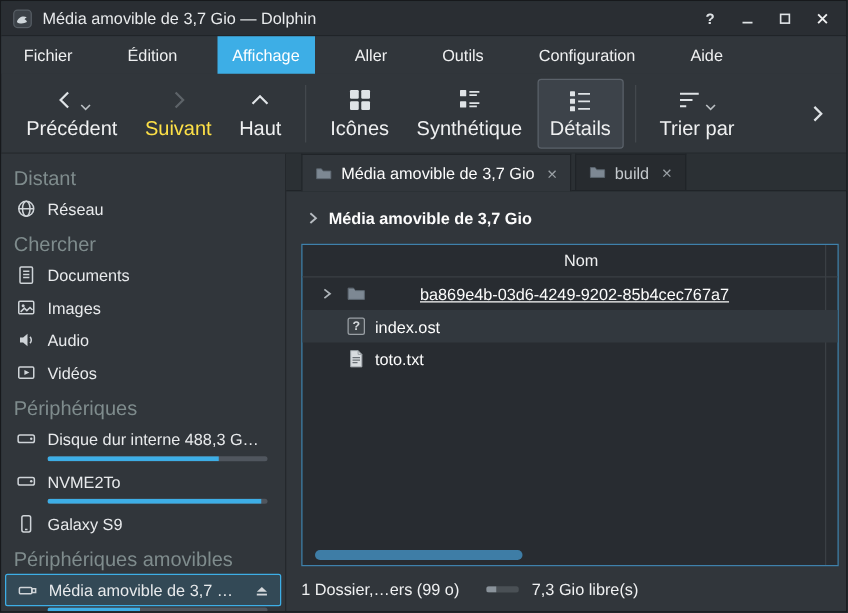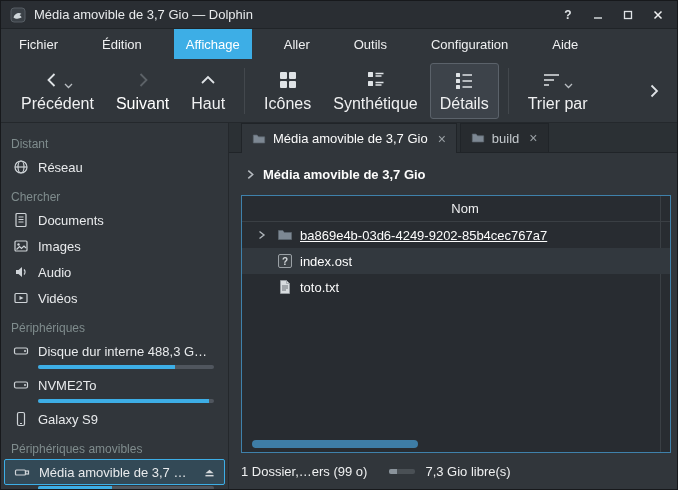--- a/index.html
+++ b/index.html
@@ -19,32 +19,32 @@
   .menubar{height:30px;display:flex;align-items:stretch;padding-left:6px;background:#31363b;flex:none;gap:20px;}
   .menu-item{display:flex;align-items:center;padding:0 12px;color:#eff0f1;}
   .menu-item.active{background:#3daee6;color:#ffffff;}
 
   
   .toolbar{height:64px;display:flex;align-items:center;padding:0 10px;border-bottom:1px solid #24282c;gap:2px;flex:none;}
   .tool{display:flex;flex-direction:column;align-items:center;justify-content:center;padding:4px 9px;height:56px;gap:4px;border:1px solid transparent;border-radius:3px;color:#dfe3e6;}
   .tool .ico{height:22px;display:flex;align-items:center;gap:2px;}
   .tool .lbl{font-size:16px;color:#eff0f1;}
   .tool.disabled{color:#5d6368;}
-  .tool.disabled .lbl{color:#ffffff;}
+  .tool.disabled .lbl{color:#fde047;}
   .tool.pressed{background:#3d434a;border:1px solid #5b626a;}
   .tool-sep{width:1px;height:46px;background:#43484d;margin:0 7px;flex:none;}
   .tool-caret{color:#b9bec2;align-self:flex-end;margin-bottom:2px;}
   .tool-overflow{margin-left:auto;width:26px;height:44px;display:flex;align-items:center;justify-content:center;color:#dfe3e6;}
 
   
   .content{flex:1;display:flex;min-height:0;}
 
   
   .sidebar{width:228px;flex:none;border-right:1px solid #24282c;background:#31363b;padding-top:4px;overflow:hidden;}
-  .sec-header{height:20px;display:flex;align-items:center;padding-left:10px;color:#7f8c8d;font-size:12px;margin-top:7px;}
+  .sec-header{height:20px;display:flex;align-items:center;padding-left:10px;color:#7f8c8d;font-size:16px;margin-top:7px;}
   .place{height:26px;display:flex;align-items:center;gap:9px;padding:0 8px 0 12px;color:#e8eaec;}
   .picon{width:16px;height:16px;display:flex;align-items:center;justify-content:center;color:#cfd4d8;flex:none;}
   .place-label{white-space:nowrap;overflow:hidden;}
   .usage{height:4px;margin:1px 14px 3px 37px;background:#50565e;border-radius:2px;overflow:hidden;}
   .usage-fill{height:100%;background:#3daee6;}
   .place.selected{border:1px solid #3daee6;background:rgba(61,174,230,0.16);margin:0 3px;padding-left:9px;border-radius:2px;}
   .eject-btn{margin-left:auto;color:#d4d8db;display:flex;align-items:center;}
 
   
   .main{flex:1;display:flex;flex-direction:column;min-width:0;}
@@ -64,21 +64,21 @@
   
   .view{flex:1;margin:0 6px 0 12px;border:1px solid #3f81ab;background:#282c31;display:flex;flex-direction:column;position:relative;min-height:0;}
   .view-header{height:26px;display:flex;align-items:center;padding-left:18px;border-bottom:1px solid #3a3f44;color:#eff0f1;flex:none;justify-content:center;}
   .col-edge{position:absolute;top:0;bottom:0;right:9px;width:1px;background:#3a3f44;}
   .rows{flex:1;position:relative;}
   .frow{height:26px;display:flex;align-items:center;padding-left:10px;gap:7px;}
   .frow.alt{background:#32383e;}
   .expander{width:18px;display:flex;align-items:center;justify-content:center;color:#aeb4b9;flex:none;}
   .ficon{width:16px;height:16px;display:flex;align-items:center;justify-content:center;flex:none;}
   .fname{color:#fcfcfc;white-space:nowrap;}
-  .fname.underline{text-decoration:underline;}
+  .fname.underline{text-decoration:underline;margin-left:36px;}
   .qbox{width:14px;height:14px;border:1px solid #9aa0a5;border-radius:2px;background:#3c4247;color:#d4d8db;font-size:10px;font-weight:bold;display:flex;align-items:center;justify-content:center;}
   .hscroll{position:absolute;left:6px;right:6px;bottom:4px;height:8px;}
   .hthumb{position:absolute;left:4px;top:0;height:8px;width:40%;border-radius:4px;background:#3e7da6;}
 
   
   .statusbar{height:36px;display:flex;align-items:center;padding:0 12px;gap:10px;flex:none;}
   .summary{color:#eff0f1;white-space:nowrap;}
   .zoomgrp{display:flex;align-items:center;gap:8px;margin-left:auto;}
   .zoom-label{color:#eff0f1;}
   .zoom-sign{color:#c4c9cd;display:flex;align-items:center;}

